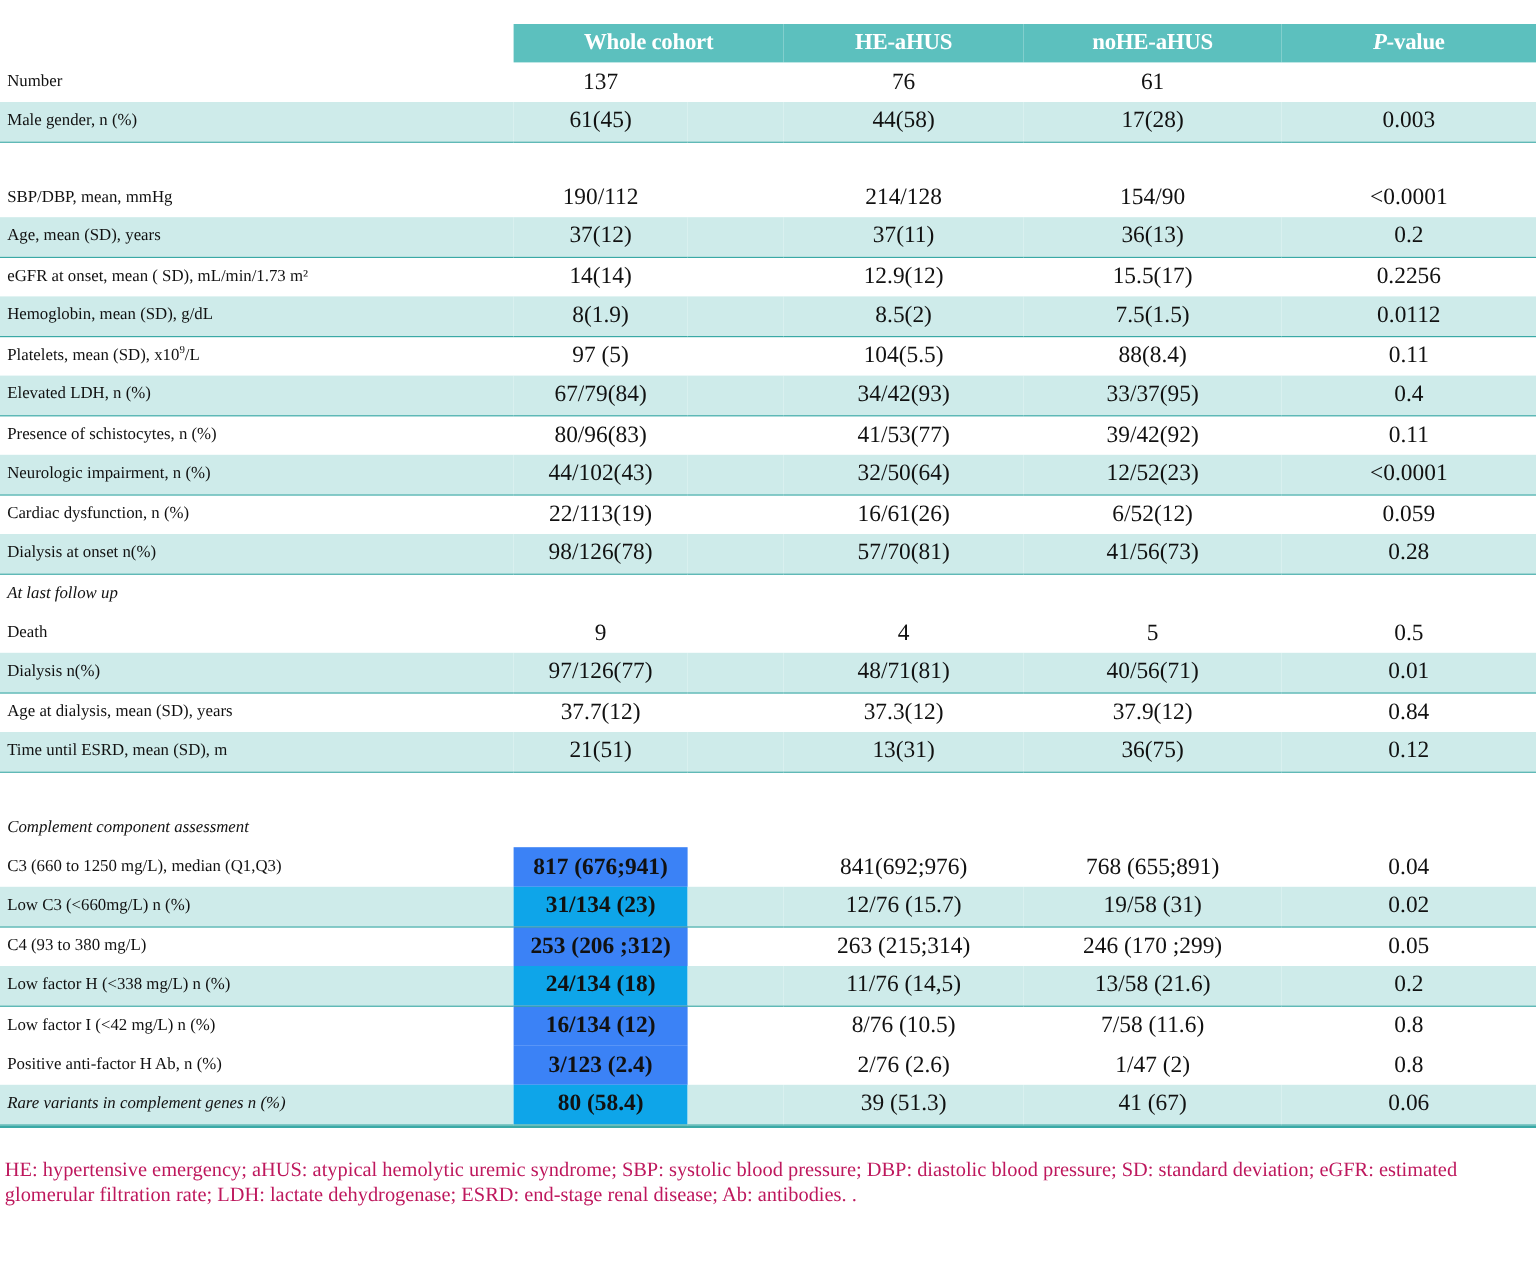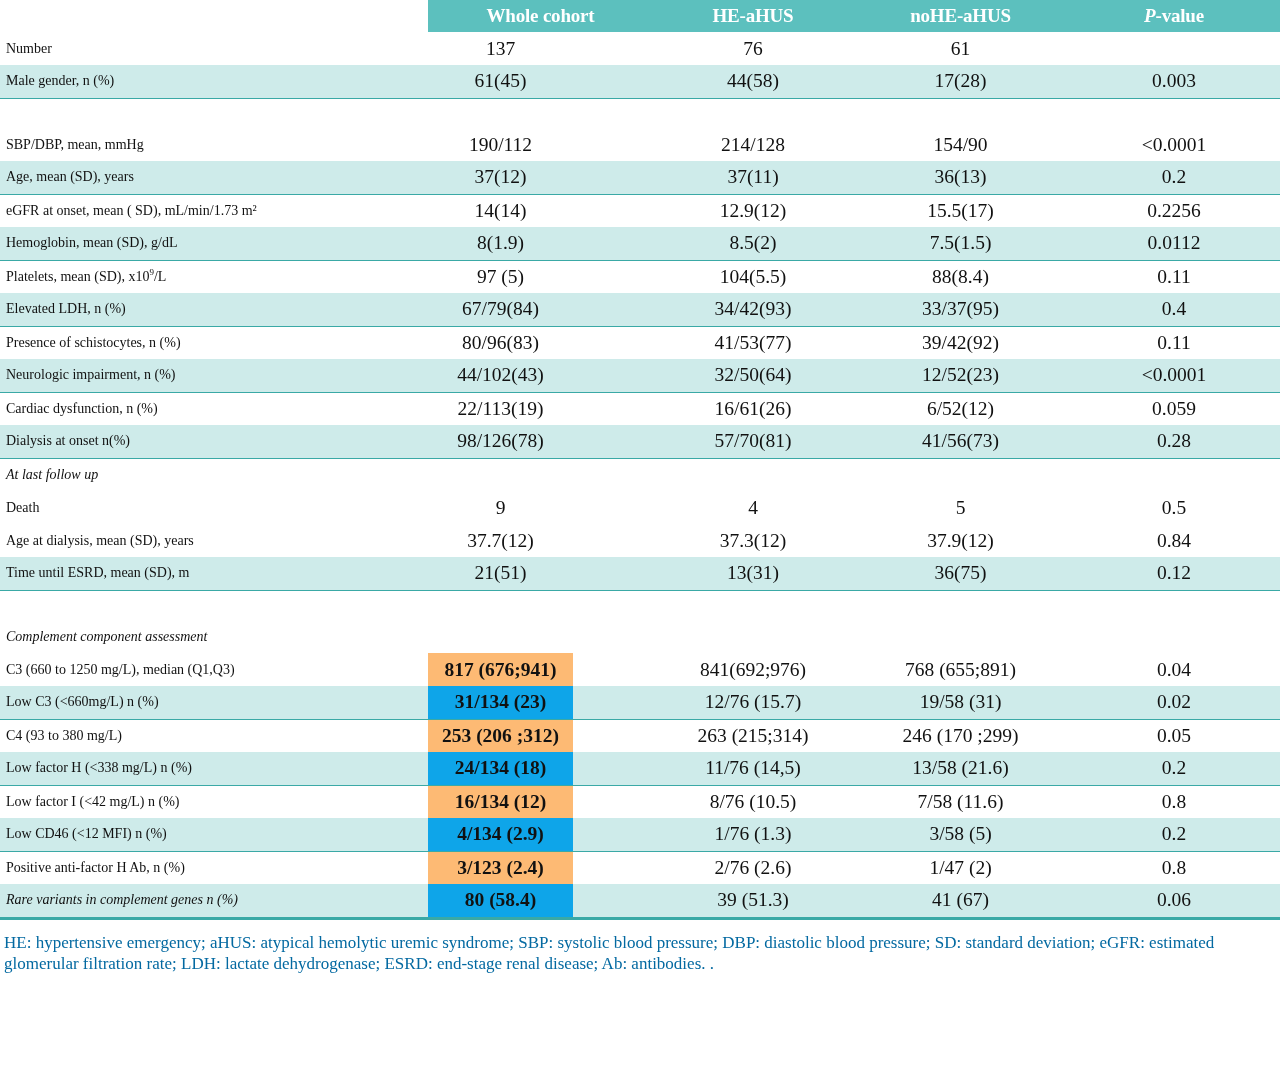--- a/index.html
+++ b/index.html
@@ -6,21 +6,21 @@
   html, body {
     margin: 0; padding: 0;
     background: #ffffff;
   }
   body {
     width: 1280px; height: 1066px;
     font-family: "Liberation Serif", "DejaVu Serif", serif;
     color: #111111;
     overflow: hidden;
   }
-  #table-wrap { width: 1280px; }
+  #table-wrap { width: 1280px; margin-top: 20px; }
   table.data-table {
     width: 1280px;
     border-collapse: collapse;
     table-layout: fixed;
   }
   col.c-label   { width: 428px; }
   col.c-whole   { width: 145px; }
   col.c-pad     { width: 80px; }
   col.c-he      { width: 200px; }
   col.c-nohe    { width: 215px; }
@@ -46,35 +46,35 @@
     vertical-align: middle;
     white-space: nowrap;
   }
   tbody td.label {
     text-align: left;
     padding-left: 6px;
     font-size: 14px;
   }
   tr.alt td { background: #ceebea; }
   tr.alt td.whole-hl { background: #0ea5e9; }
-  tr.plain td.whole-hl { background: #fdba74; }
+  tr.plain td.whole-hl { background: #3b82f6; }
   tr.alt { border-bottom: 1.5px solid #3aa9a6; }
   tr.sec td { font-style: italic; }
   tr.italic-row td.label { font-style: italic; }
   td.bold { font-weight: bold; }
   tr.spacer td { height: 30px; background: #ffffff !important; }
   sup { font-size: 0.64em; vertical-align: super; line-height: 0; }
 
   .footnote {
     font-size: 17px;
     line-height: 1.28;
-    padding: 12px 4px 0 4px;
+    padding: 24px 4px 0 4px;
     border-top: 2px solid #3aa9a6;
     font-family: "Liberation Serif", "DejaVu Serif", serif;
-    color: #0369a1;
+    color: #be185d;
   }
 </style>
 </head>
 <body>
 
 <div id="table-wrap">
   <table class="data-table">
     <colgroup>
       <col class="c-label">
         <col class="c-whole">
@@ -196,20 +196,28 @@
           <td class="label" colspan="6">At last follow up</td>
         </tr>
         <tr class="plain">
           <td class="label">Death</td>
           <td>9</td>
           <td></td>
           <td>4</td>
           <td>5</td>
           <td>0.5</td>
         </tr>
+        <tr class="alt">
+          <td class="label">Dialysis n(%)</td>
+          <td>97/126(77)</td>
+          <td></td>
+          <td>48/71(81)</td>
+          <td>40/56(71)</td>
+          <td>0.01</td>
+        </tr>
         <tr class="plain">
           <td class="label">Age at dialysis, mean (SD), years</td>
           <td>37.7(12)</td>
           <td></td>
           <td>37.3(12)</td>
           <td>37.9(12)</td>
           <td>0.84</td>
         </tr>
         <tr class="alt">
           <td class="label">Time until ESRD, mean (SD), m</td>
@@ -257,28 +265,20 @@
           <td>13/58 (21.6)</td>
           <td>0.2</td>
         </tr>
         <tr class="plain">
           <td class="label">Low factor I (&lt;42 mg/L) n (%)</td>
           <td class="whole-hl bold">16/134 (12)</td>
           <td></td>
           <td>8/76 (10.5)</td>
           <td>7/58 (11.6)</td>
           <td>0.8</td>
-        </tr>
-        <tr class="alt">
-          <td class="label">Low CD46 (&lt;12 MFI) n (%)</td>
-          <td class="whole-hl bold">4/134 (2.9)</td>
-          <td></td>
-          <td>1/76 (1.3)</td>
-          <td>3/58 (5)</td>
-          <td>0.2</td>
         </tr>
         <tr class="plain">
           <td class="label">Positive anti-factor H Ab, n (%)</td>
           <td class="whole-hl bold">3/123 (2.4)</td>
           <td></td>
           <td>2/76 (2.6)</td>
           <td>1/47 (2)</td>
           <td>0.8</td>
         </tr>
         <tr class="alt italic-row">

